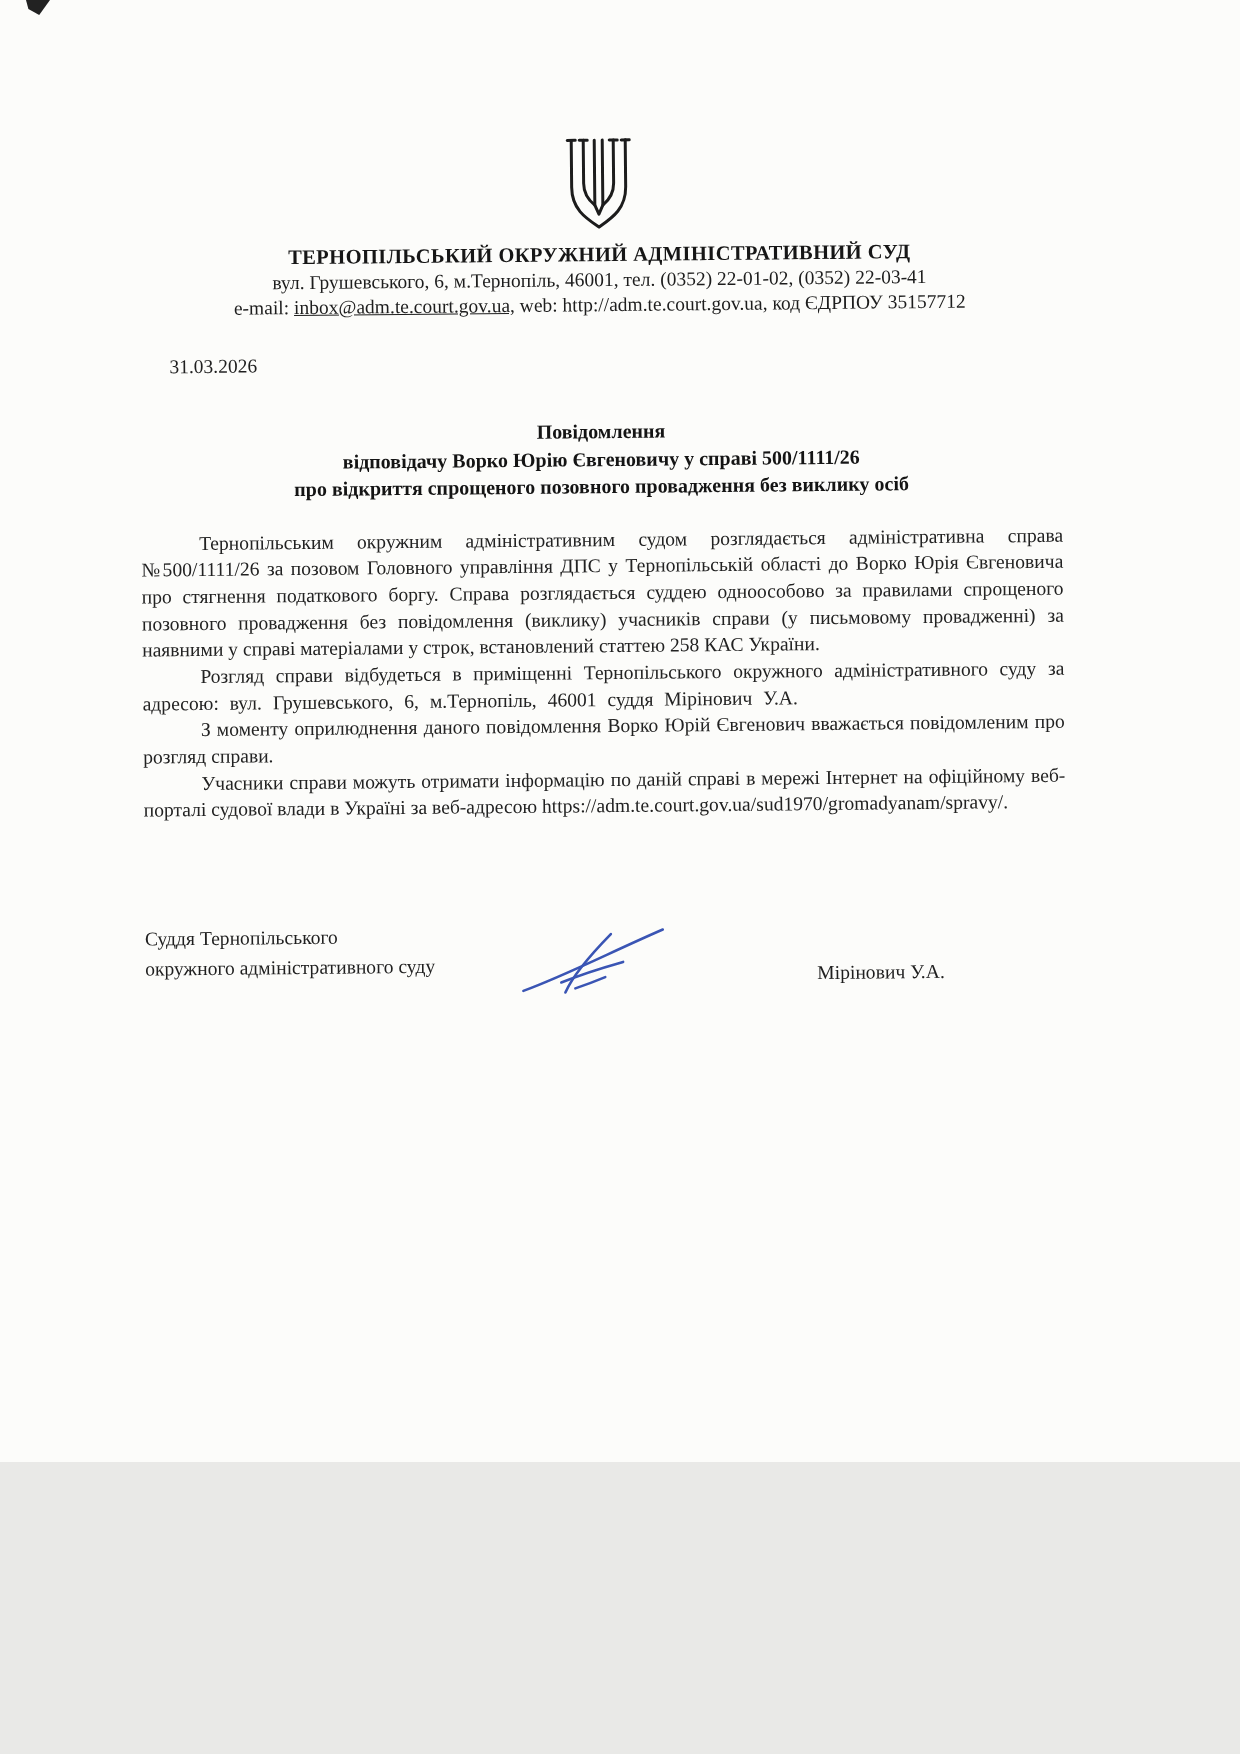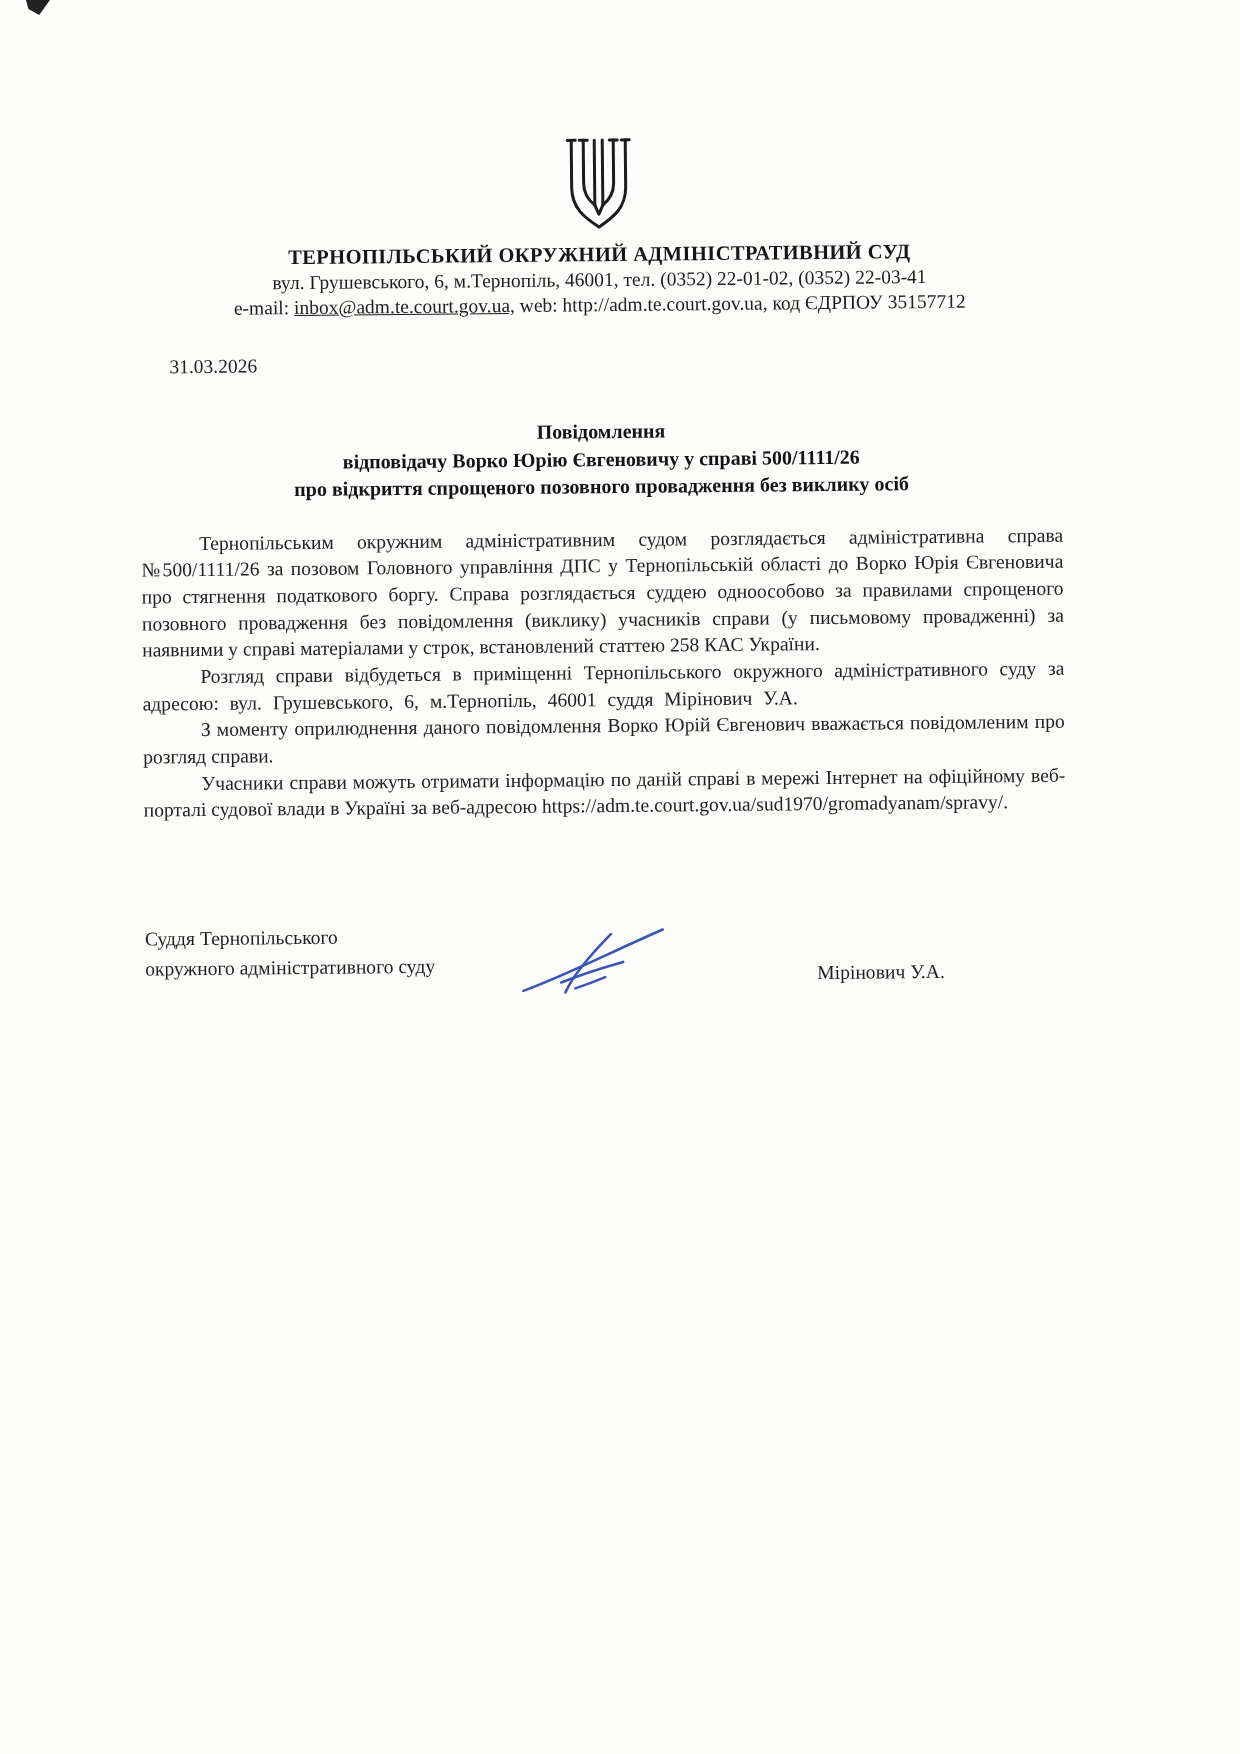--- a/index.html
+++ b/index.html
@@ -1,18 +1,18 @@
 <!DOCTYPE html>
 <html lang="uk"><head>
 <meta charset="utf-8">
 <style>
   html,body{margin:0;padding:0;background:#e9e9e7;}
   .page{
     position:relative;
-    width:1240px;height:1754px;
+    width:1240px;height:1462px;
     margin:0 auto;
     background:#fcfcfa;
     font-family:"Liberation Serif", serif;
     color:#1f1f1f;
     overflow:hidden;
     box-shadow:0 0 6px rgba(0,0,0,.25);
   }
   .corner-artifact{
     position:absolute;left:26px;top:0;width:24px;height:15px;
     background:#0a0a0a;

